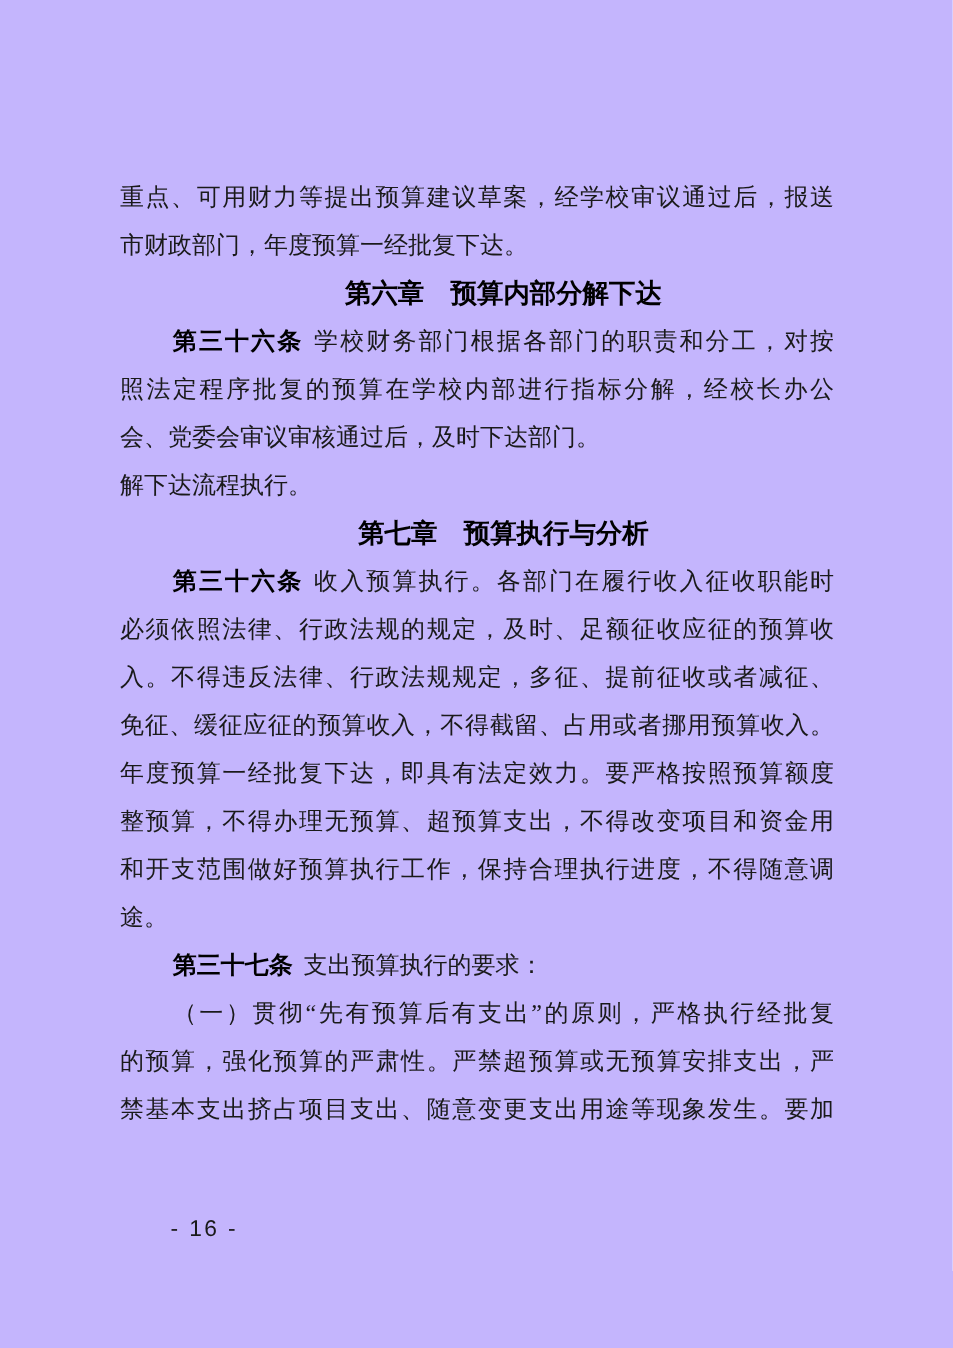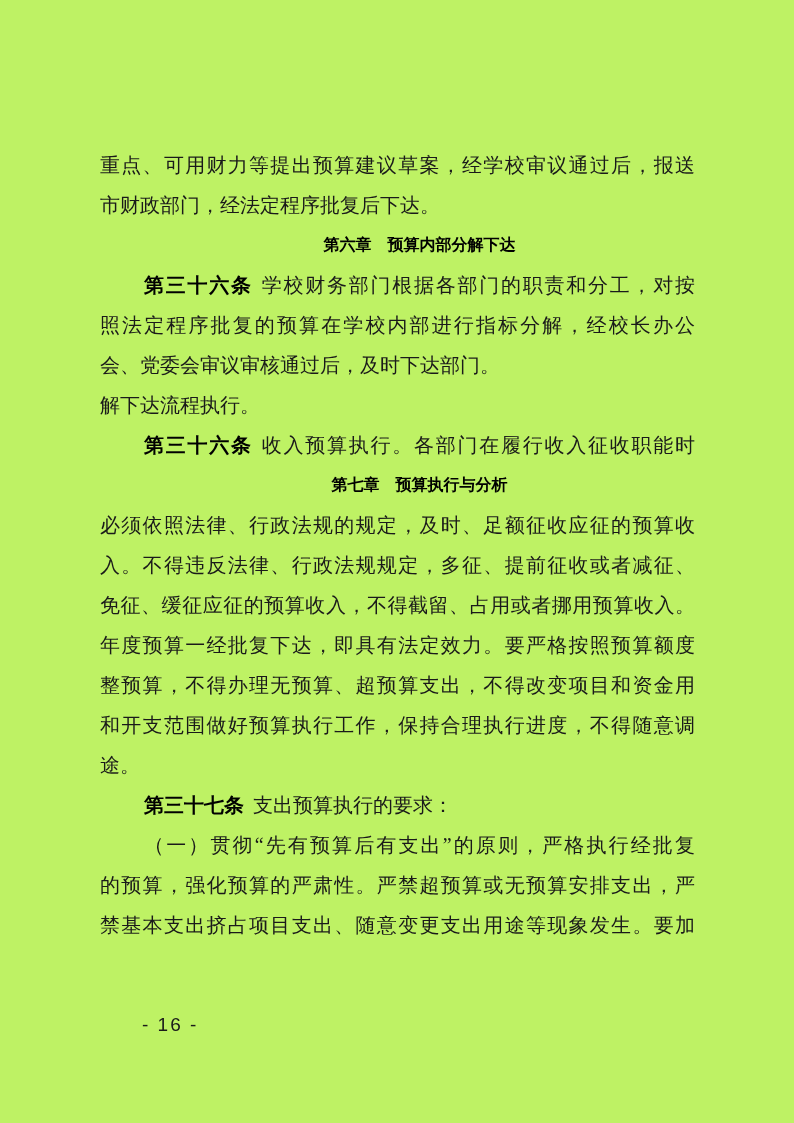--- a/index.html
+++ b/index.html
@@ -4,21 +4,21 @@
 <style>
   html, body {
     margin: 0;
     padding: 0;
     background: #ffffff;
   }
   .page {
     position: relative;
     width: 794px;
     height: 1123px;
-    background: #bef264;
+    background: #c4b5fd;
     overflow: hidden;
   }
   .text-column {
     position: absolute;
     left: 100px;
     top: 145px;
     width: 595px;
   }
   .line {
     height: 40px;
@@ -37,49 +37,49 @@
   }
   .indent { padding-left: 44px; }
   .lead {
     font-weight: bold;
     color: #000000;
     padding-right: 9px;
   }
   .heading {
     font-family: "Liberation Sans", "DejaVu Sans", sans-serif;
     font-weight: bold;
-    font-size: 16px;
+    font-size: 22px;
     color: #000000;
     text-align: center;
     padding-left: 44px;
   }
   .page-number {
     position: absolute;
     left: 142px;
     top: 1014px;
     font-family: Liberation Sans, sans-serif;
     font-size: 19px;
     letter-spacing: 2px;
     color: #1a1a1a;
   }
 </style>
 </head>
 <body>
 
 <div class="page">
   <div class="text-column">
       <div class="line body justify"><span>重点、可用财力等提出预算建议草案，经学校审议通过后，报送</span></div>
-      <div class="line body"><span>市财政部门，经法定程序批复后下达。</span></div>
+      <div class="line body"><span>市财政部门，年度预算一经批复下达。</span></div>
       <div class="line heading"><span>第六章　预算内部分解下达</span></div>
       <div class="line body justify indent"><span class="lead">第三十六条</span><span>学校财务部门根据各部门的职责和分工，对按</span></div>
       <div class="line body justify"><span>照法定程序批复的预算在学校内部进行指标分解，经校长办公</span></div>
       <div class="line body"><span>会、党委会审议审核通过后，及时下达部门。</span></div>
       <div class="line body"><span>解下达流程执行。</span></div>
+      <div class="line heading"><span>第七章　预算执行与分析</span></div>
       <div class="line body justify indent"><span class="lead">第三十六条</span><span>收入预算执行。各部门在履行收入征收职能时</span></div>
-      <div class="line heading"><span>第七章　预算执行与分析</span></div>
       <div class="line body justify"><span>必须依照法律、行政法规的规定，及时、足额征收应征的预算收</span></div>
       <div class="line body justify"><span>入。不得违反法律、行政法规规定，多征、提前征收或者减征、</span></div>
       <div class="line body justify"><span>免征、缓征应征的预算收入，不得截留、占用或者挪用预算收入。</span></div>
       <div class="line body justify"><span>年度预算一经批复下达，即具有法定效力。要严格按照预算额度</span></div>
       <div class="line body justify"><span>整预算，不得办理无预算、超预算支出，不得改变项目和资金用</span></div>
       <div class="line body justify"><span>和开支范围做好预算执行工作，保持合理执行进度，不得随意调</span></div>
       <div class="line body"><span>途。</span></div>
       <div class="line body indent"><span class="lead">第三十七条</span><span>支出预算执行的要求：</span></div>
       <div class="line body justify indent"><span>（一）贯彻“先有预算后有支出”的原则，严格执行经批复</span></div>
       <div class="line body justify"><span>的预算，强化预算的严肃性。严禁超预算或无预算安排支出，严</span></div>

